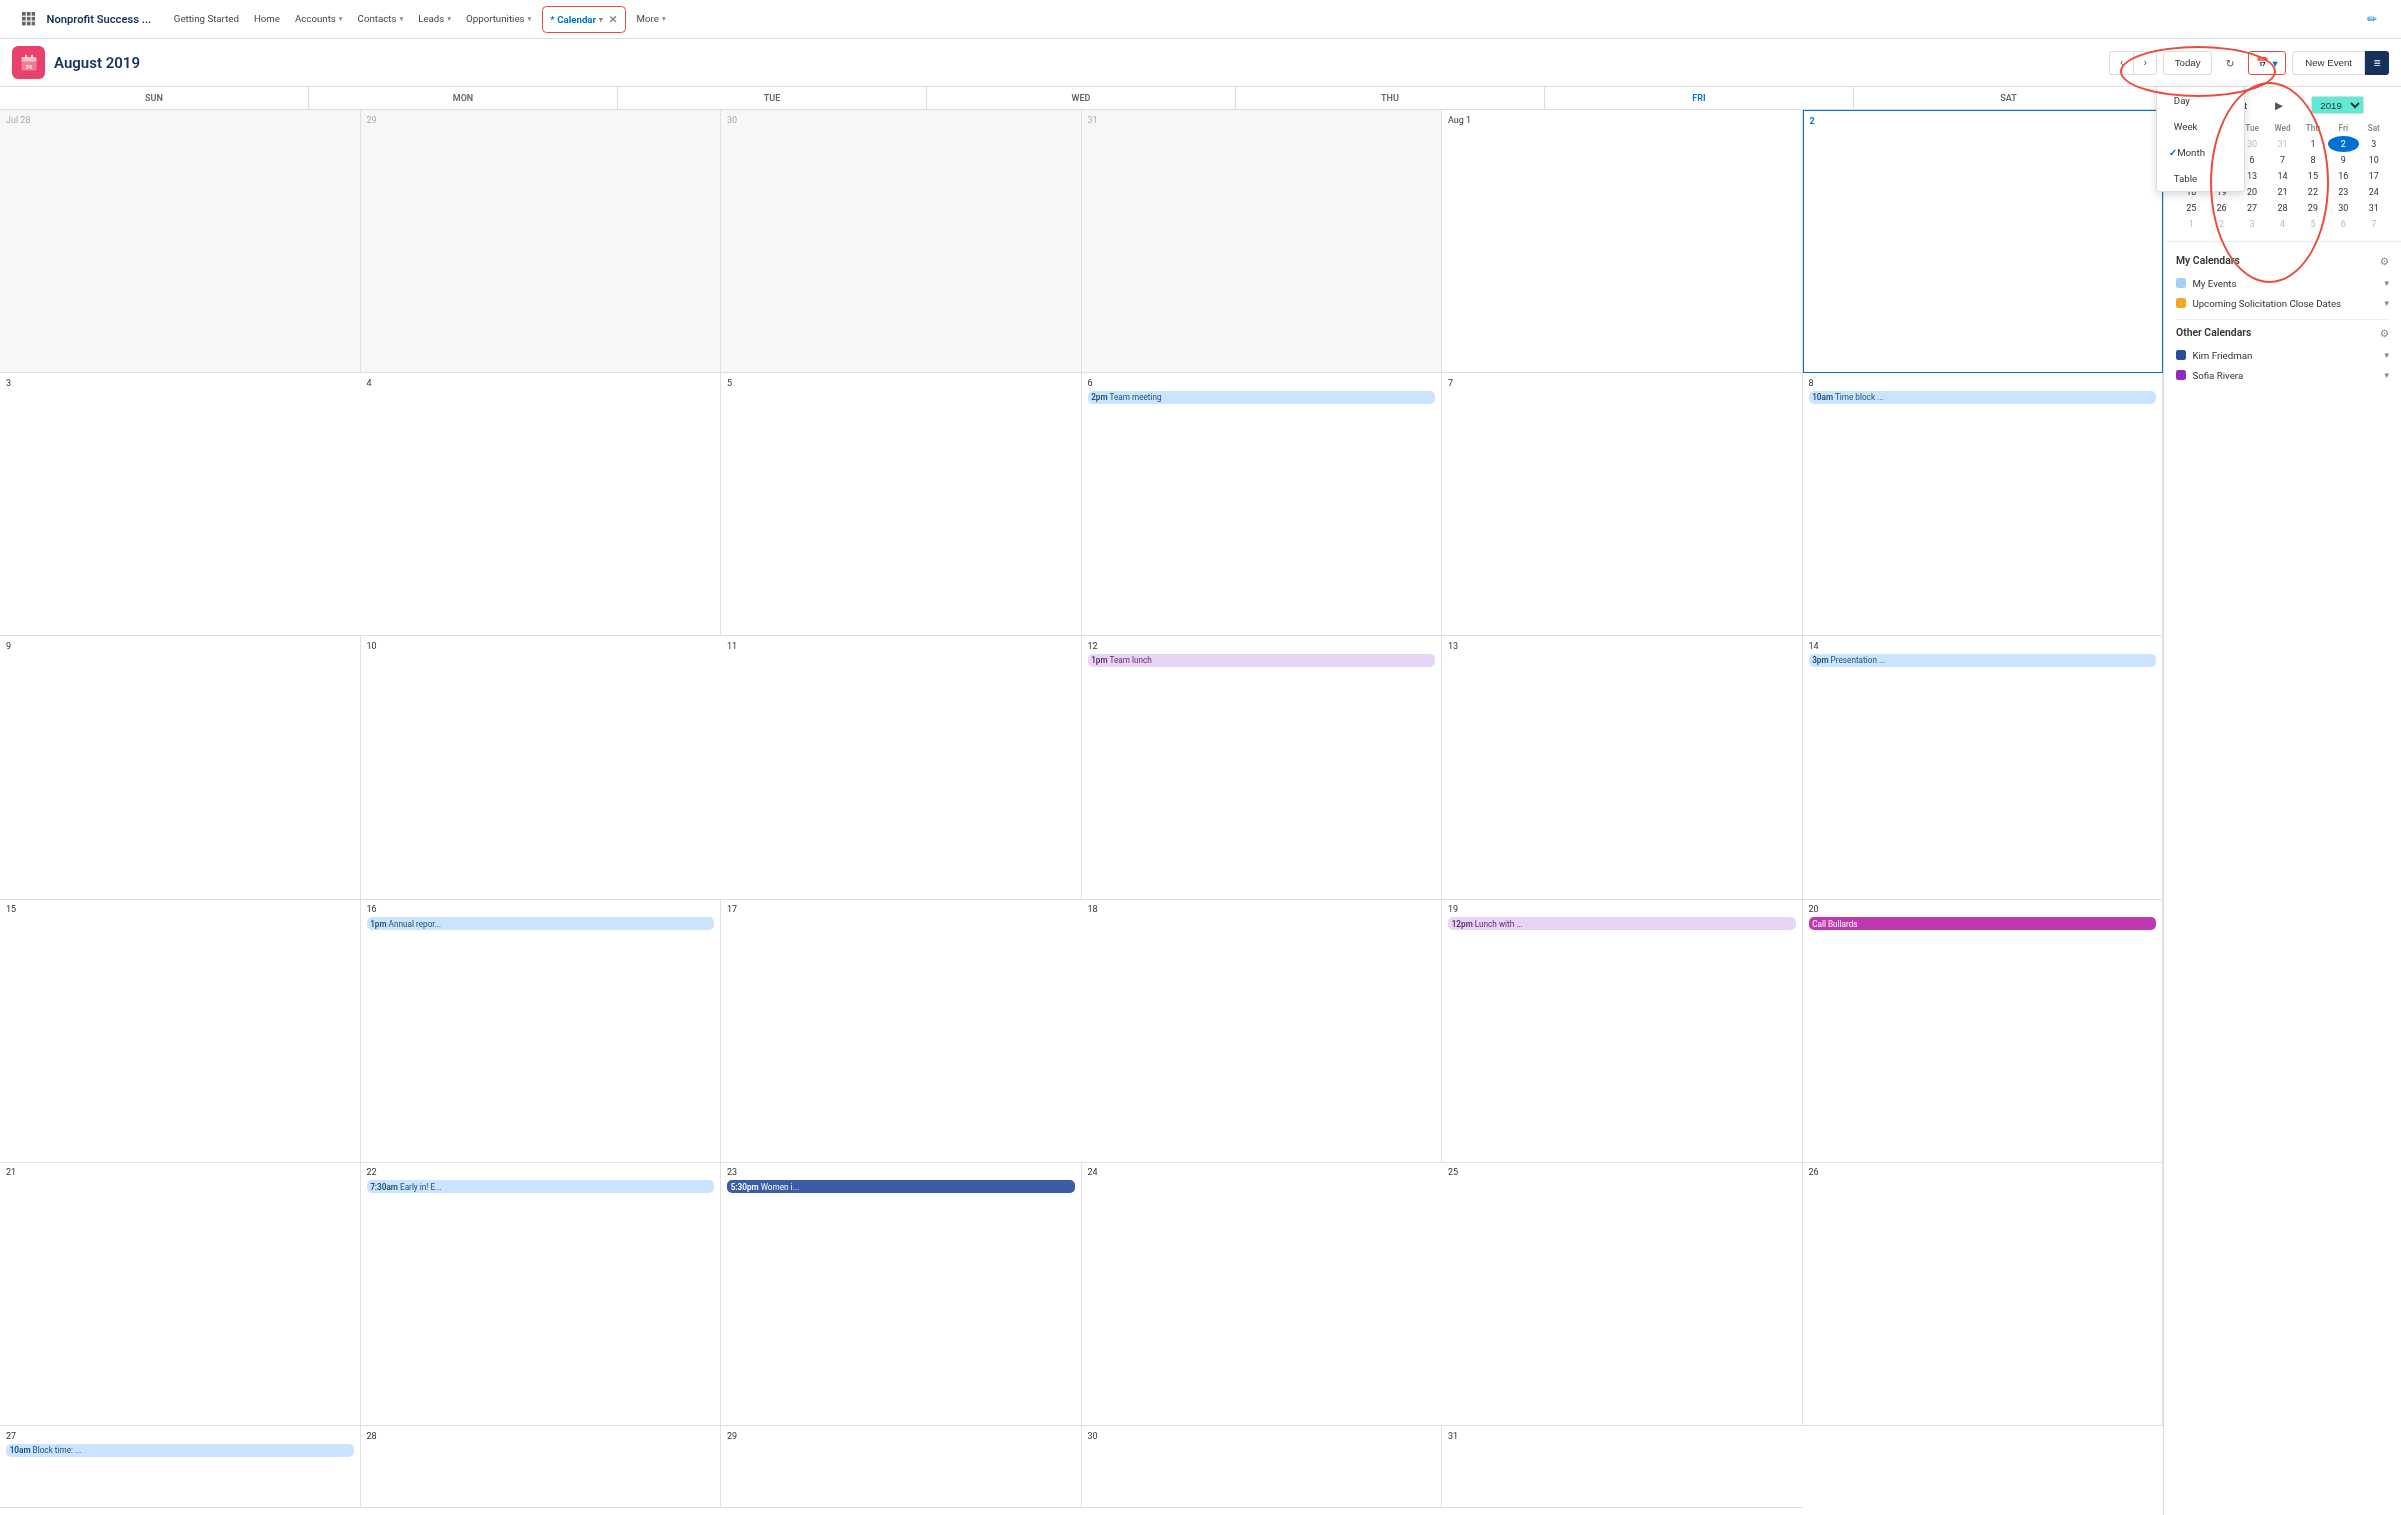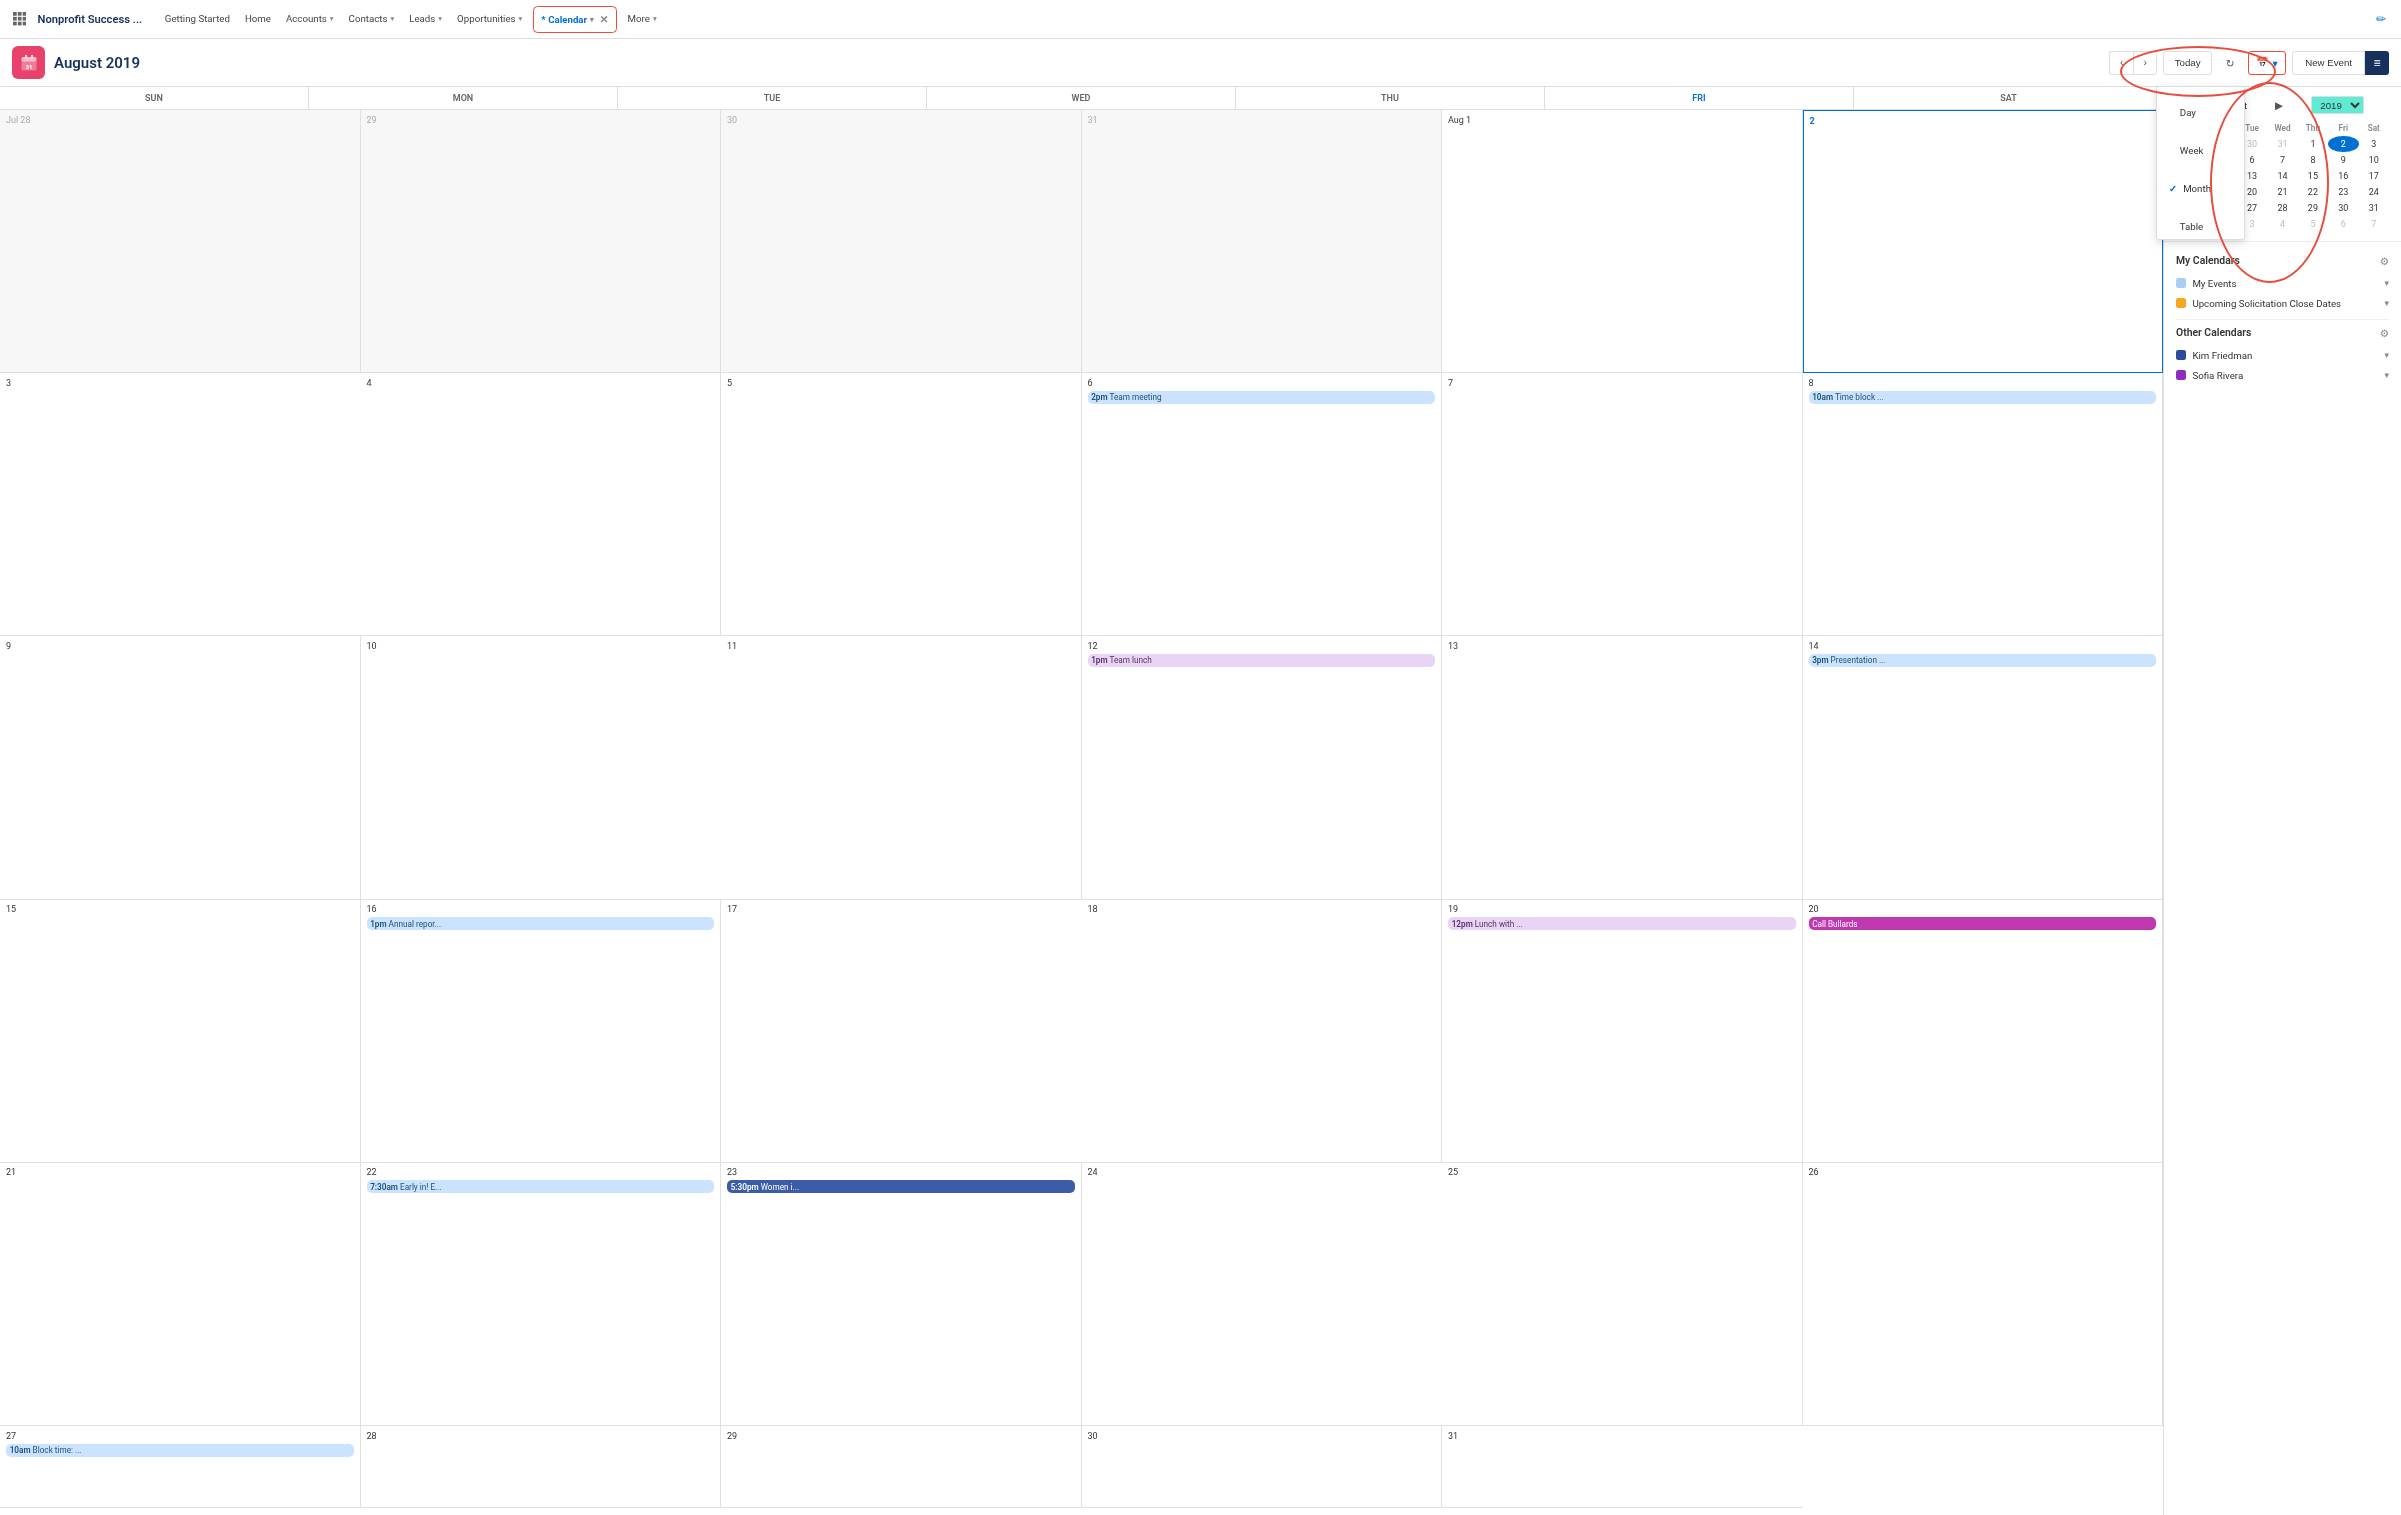--- a/index.html
+++ b/index.html
@@ -5,21 +5,21 @@
     * { box-sizing: border-box; margin: 0; padding: 0; }
     body { font-family: -apple-system, BlinkMacSystemFont, 'Segoe UI', Roboto, sans-serif; background: #f3f2f2; font-size: 9.7px; color: #333; }
 
     
     .top-nav {
       background: #fff;
       border-bottom: 0.7px solid #ddd;
       display: flex;
       align-items: center;
       height: 39px;
-      padding: 0 9px;
+      padding: 0 18px;
       gap: 0;
     }
     .nav-grid-icon {
       width: 21px; height: 21px;
       display: flex; align-items: center; justify-content: center;
       margin-right: 7.5px;
     }
     .nav-app-name {
       font-size: 11.2px; font-weight: 600; color: #16325c;
       margin-right: 15px; white-space: nowrap;
@@ -129,21 +129,21 @@
       border: 0.7px solid #ddd;
       border-radius: 3px;
       box-shadow: 0 3px 9px rgba(0,0,0,0.15);
       z-index: 100;
       min-width: 89px;
     }
     .view-dropdown-item {
       padding: 7.5px 12px;
       font-size: 9.7px; color: #333;
       cursor: pointer;
-      display: flex; align-items: center; gap: 6px; margin-top: 12px;
+      display: flex; align-items: center; gap: 0;
     }
     .view-dropdown-item .check { color: #0070d2; font-weight: bold; }
 
     
     .main-layout {
       display: flex;
       height: calc(100vh - 86px);
     }
 
     

